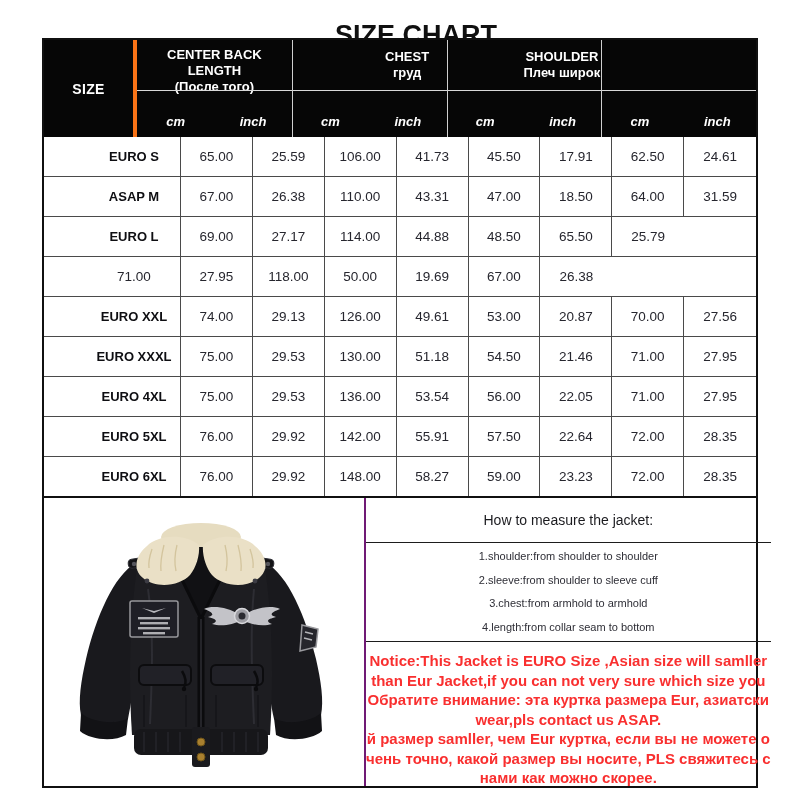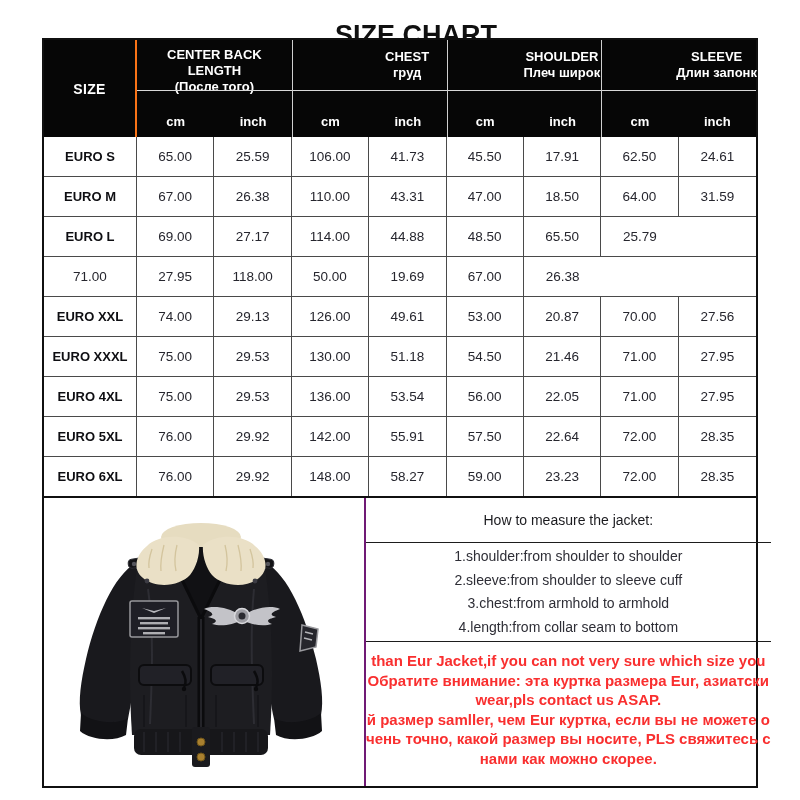--- a/index.html
+++ b/index.html
@@ -15,47 +15,48 @@
   .size-table{
     position:absolute;left:42px;top:38px;width:716px;height:460px;
     box-sizing:border-box;border:2px solid #101010;background:#fff;
     display:flex;flex-direction:column;
   }
   .thead{
     height:97px;flex:0 0 97px;background:#060606;color:#fff;
     display:flex;position:relative;
   }
   .size-cell{
-    width:93px;flex:0 0 93px;box-sizing:border-box;border-right:2px solid #f97316;
+    width:93px;flex:0 0 93px;box-sizing:border-box;border-right:4px solid #f97316;
     display:flex;align-items:center;justify-content:center;
     font-weight:bold;font-size:14px;letter-spacing:.3px;
   }
   .groups-area{flex:1;position:relative;}
   .group{
     position:absolute;top:0;height:97px;width:25%;box-sizing:border-box;
     text-align:center;padding-top:7px;z-index:1;
   }
   .group.two{padding-top:9px;margin-left:38px;}
   .gline{line-height:16px;font-weight:bold;font-size:13px;white-space:nowrap;}
   .mid-line{
     position:absolute;left:0;right:0;top:50px;height:1px;background:#d8d8d8;z-index:4;
   }
   .vline{position:absolute;top:0;bottom:0;width:1px;background:#cfcfcf;z-index:5;}
   .units-row{
     position:absolute;left:0;right:0;top:50px;height:62px;
-    display:grid;grid-template-columns:repeat(8,1fr);z-index:2;
+    display:grid;grid-template-columns:repeat(8,1fr);z-index:2;font-style:italic;
   }
   .unit{
     display:flex;align-items:center;justify-content:center;
     font-weight:bold;font-size:13px;
   }
   .tbody{flex:1;display:flex;flex-direction:column;}
   .trow{
     flex:1;display:grid;grid-template-columns:93px repeat(8,1fr);
     border-top:1px solid #4a4a4a;
+    padding-left:44px;
   }
   .trow:first-child{border-top:none;}
   .cell{
     box-sizing:border-box;border-right:1px solid #4a4a4a;
     display:flex;align-items:center;justify-content:center;
   }
   .cell:last-child{border-right:none;}
   .size-label{font-weight:bold;font-size:13px;color:#0e0e12;}
   .val{font-size:13.5px;color:#26262e;}
   
@@ -73,21 +74,21 @@
     display:flex;flex-direction:column;
   }
   .measure-head{
     height:45px;flex:0 0 45px;box-sizing:border-box;border-bottom:1px solid #1d1d1d;
     display:flex;align-items:center;justify-content:center;
     font-size:14px;color:#1b1b1f;
   }
   .steps{
     height:99px;flex:0 0 99px;box-sizing:border-box;border-bottom:1px solid #1d1d1d;
     display:flex;flex-direction:column;align-items:center;justify-content:center;
-    font-size:14px;color:#2e2e36;
+    font-size:11px;color:#2e2e36;
   }
   .step{line-height:23.5px;white-space:nowrap;}
   .notice{
     flex:1;text-align:center;font-weight:bold;font-size:15px;
     padding-top:9px;box-sizing:border-box;
   }
   .nline{line-height:19.5px;white-space:nowrap;}
 </style>
 </head>
 <body>
@@ -117,41 +118,37 @@
         <div class="group two" style="left: 25%;">
           <div class="gline">CHEST</div>
           <div class="gline">груд</div>
         </div>
         <div class="vline" style="left: 25%;"></div>
         <div class="group two" style="left: 50%;">
           <div class="gline">SHOULDER</div>
           <div class="gline">Плеч широк</div>
         </div>
         <div class="vline" style="left: 50%;"></div>
-        <div class="group two" style="left: 75%;">
-          <div class="gline">SLEEVE</div>
-          <div class="gline">Длин запонк</div>
-        </div>
         <div class="vline" style="left: 75%;"></div>
       </div>
   </div>
   <div class="tbody" id="tbody">
       <div class="trow">
         <div class="cell size-label">EURO S</div>
         <div class="cell val">65.00</div>
         <div class="cell val">25.59</div>
         <div class="cell val">106.00</div>
         <div class="cell val">41.73</div>
         <div class="cell val">45.50</div>
         <div class="cell val">17.91</div>
         <div class="cell val">62.50</div>
         <div class="cell val">24.61</div>
       </div>
       <div class="trow">
-        <div class="cell size-label">EURO M</div>
+        <div class="cell size-label">ASAP M</div>
         <div class="cell val">67.00</div>
         <div class="cell val">26.38</div>
         <div class="cell val">110.00</div>
         <div class="cell val">43.31</div>
         <div class="cell val">47.00</div>
         <div class="cell val">18.50</div>
         <div class="cell val">64.00</div>
         <div class="cell val">31.59</div>
       </div>
       <div class="trow">
@@ -325,20 +322,21 @@
   </div>
   <div class="info-cell">
     <div class="measure-head">How to measure the jacket:</div>
     <div class="steps" id="steps">
         <div class="step">1.shoulder:from shoulder to shoulder</div>
         <div class="step">2.sleeve:from shoulder to sleeve cuff</div>
         <div class="step">3.chest:from armhold to armhold</div>
         <div class="step">4.length:from collar seam to bottom</div>
       </div>
     <div class="notice" id="notice" style="color: rgb(249, 47, 47);">
+        <div class="nline">Notice:This Jacket is EURO Size ,Asian size will samller</div>
         <div class="nline">than Eur Jacket,if you can not very sure which size you</div>
         <div class="nline">Обратите внимание: эта куртка размера Eur, азиатски</div>
         <div class="nline">wear,pls contact us ASAP.</div>
         <div class="nline">й размер samller, чем Eur куртка, если вы не можете о</div>
         <div class="nline">чень точно, какой размер вы носите, PLS свяжитесь с</div>
         <div class="nline">нами как можно скорее.</div>
       </div>
   </div>
 </div>
 

